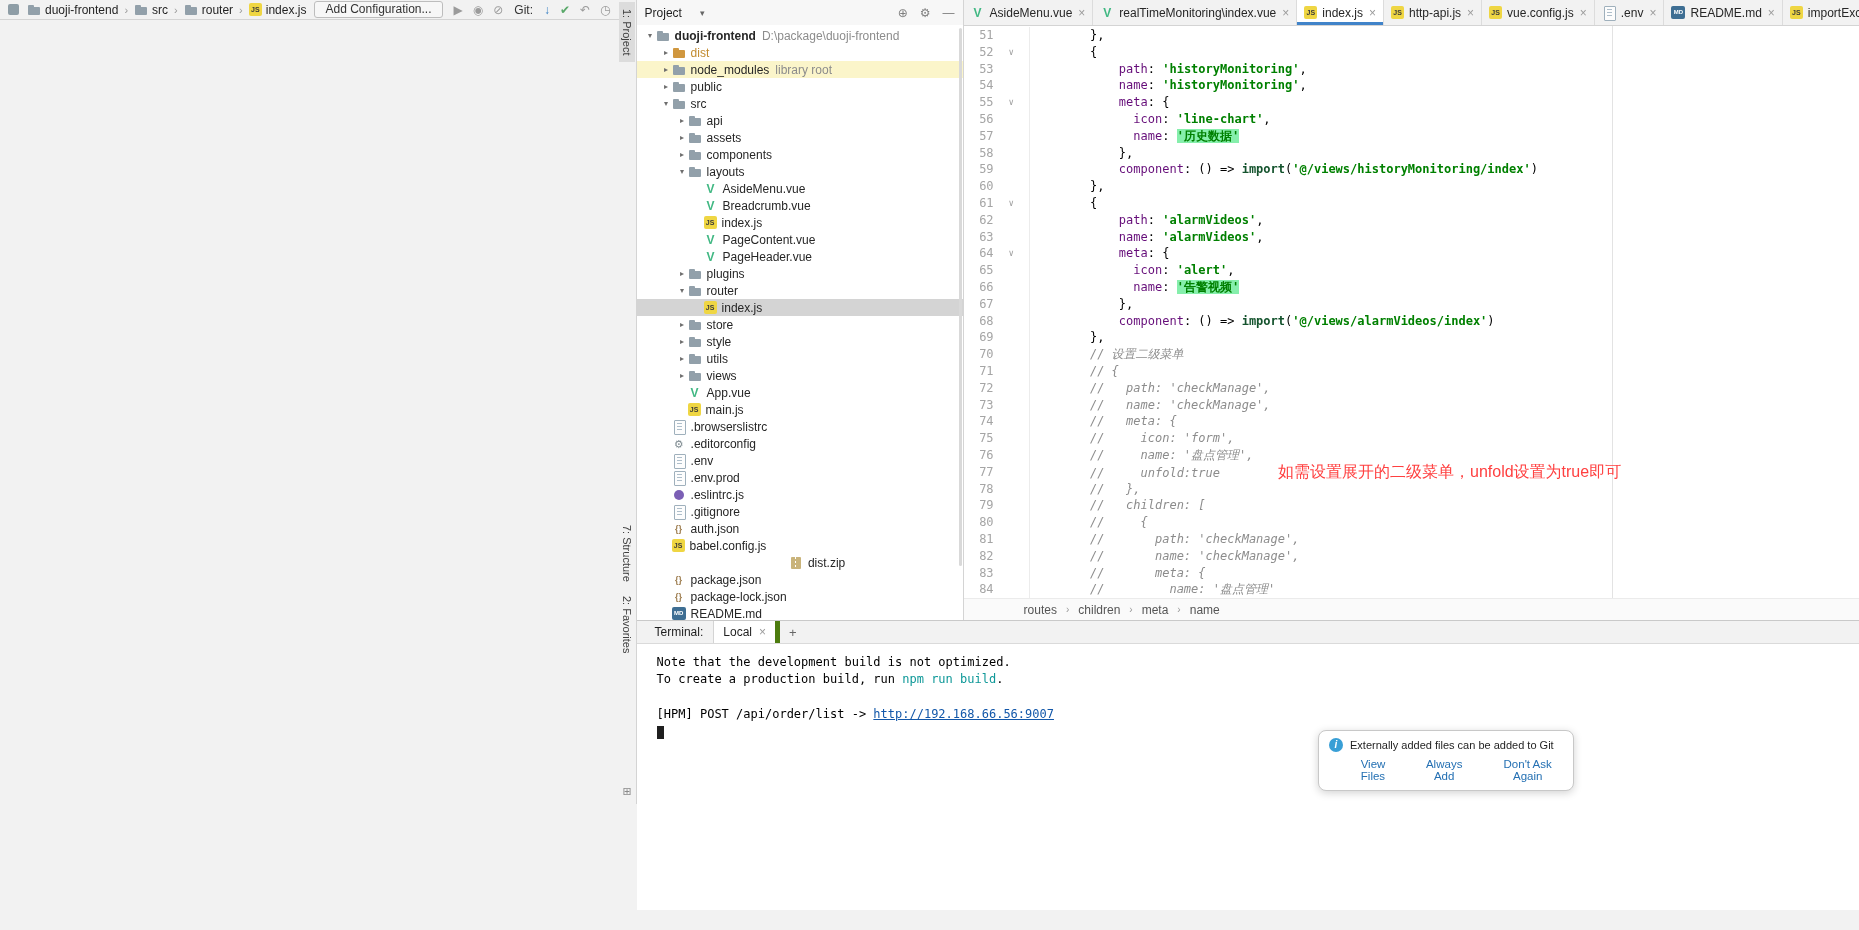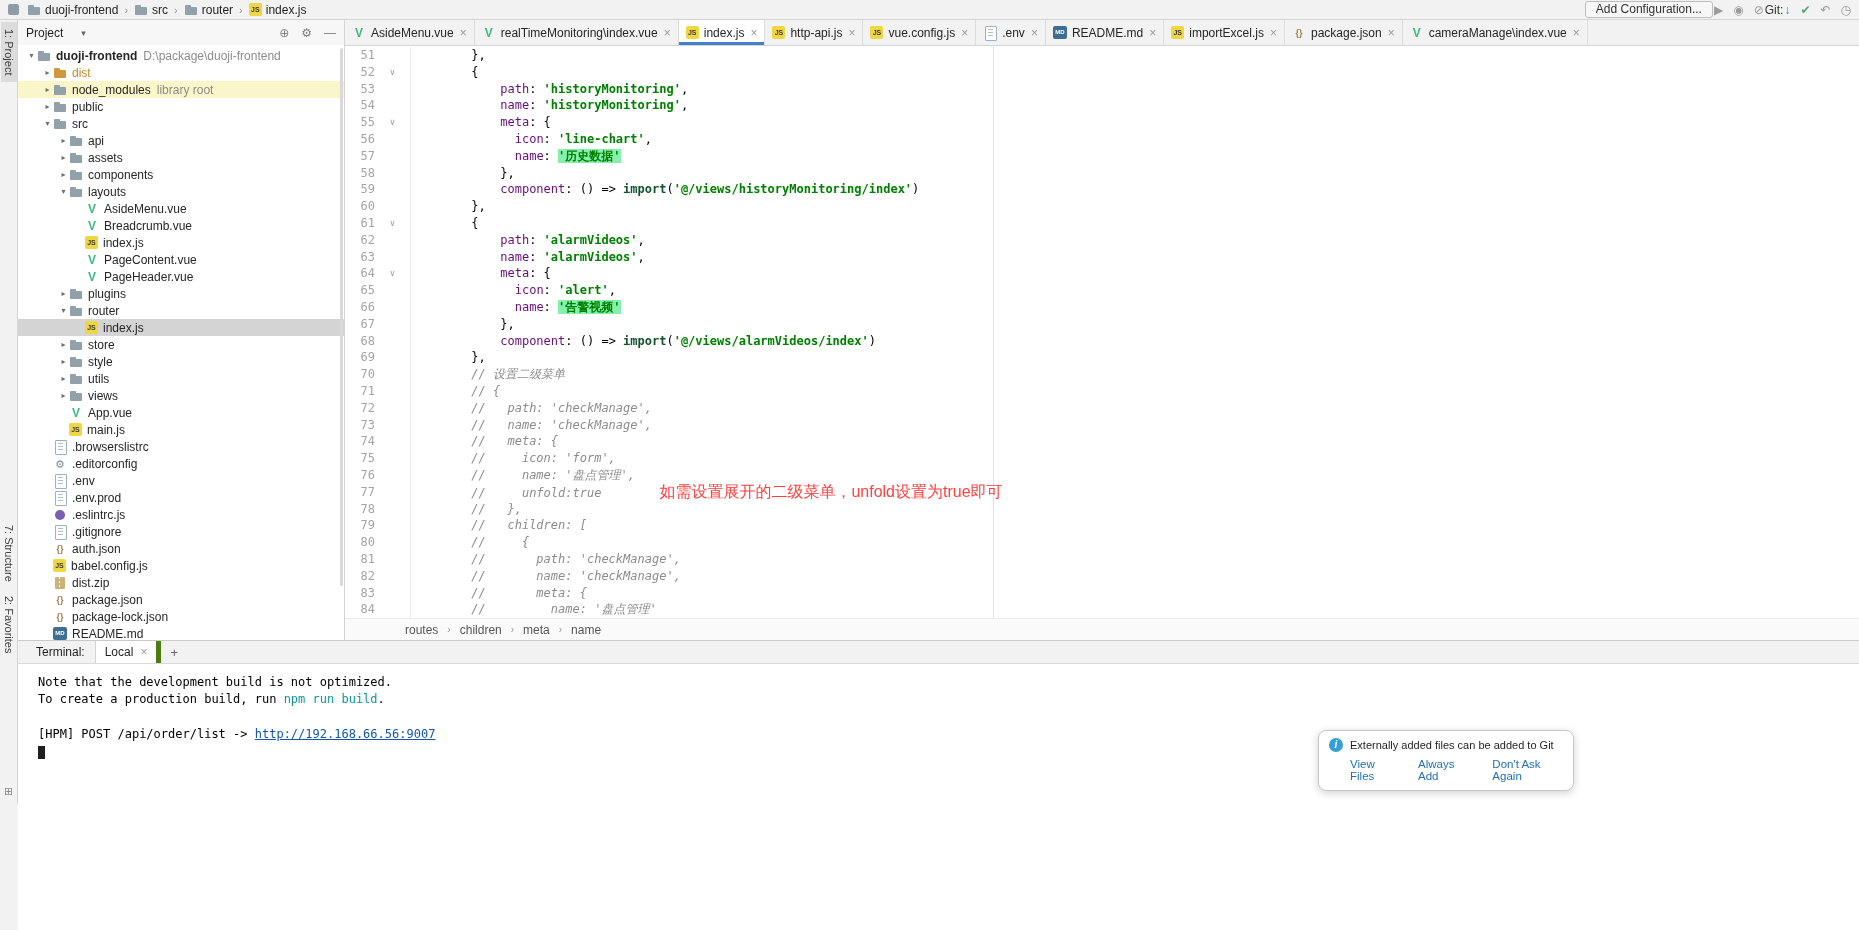--- a/index.html
+++ b/index.html
@@ -1,26 +1,26 @@
 <!DOCTYPE html>
 <html><head>
 <meta charset="utf-8">
 <style>
   *{margin:0;padding:0;box-sizing:border-box;}
   html,body{width:1859px;height:930px;overflow:hidden;}
   body{font-family:"Liberation Sans","DejaVu Sans",sans-serif;font-size:12px;color:#1f1f1f;background:#F2F2F2;}
-  .app{position:relative;width:1859px;height:804px;display:flex;flex-direction:column;}
+  .app{position:relative;width:1859px;height:804px;display:flex;}
 
   
   .navbar{height:20px;flex:0 0 auto;background:#F2F2F2;border-bottom:1px solid #D4D4D4;display:flex;align-items:center;padding:0 8px;gap:6px;}
   .win-ic{width:11px;height:11px;border-radius:2px;background:#8E9DA6;display:inline-block;}
   .crumbs{display:flex;align-items:center;gap:3px;}
   .crumb{display:flex;align-items:center;gap:4px;padding:0 2px;}
   .crumb-sep{color:#9a9a9a;font-size:11px;padding:0 1px;}
-  .nav-right{margin-left:auto;display:flex;align-items:center;gap:1px;}
+  .nav-right{margin-left:auto;display:flex;align-items:center;gap:11px;}
   .add-config-btn{border:1px solid #BDBDBD;background:#F7F7F7;border-radius:3px;font:12px "Liberation Sans","DejaVu Sans",sans-serif;color:#333;padding:1px 10px;height:17px;line-height:13px;}
   .tool-ic{color:#9B9B9B;font-size:12px;line-height:14px;}
   .tool-ic.blue{color:#3B82C4;font-weight:bold;}
   .tool-ic.green{color:#59A869;font-weight:bold;}
   .git-label{color:#333;}
 
   
   .body-row{flex:1 1 auto;display:flex;min-height:0;}
   .stripe{width:18px;flex:0 0 auto;background:#F2F2F2;border-right:1px solid #D4D4D4;display:flex;flex-direction:column;align-items:center;padding-top:2px;}
   .stripe-btn{writing-mode:vertical-lr;text-orientation:mixed;font-size:11px;color:#404040;padding:7px 2px;white-space:nowrap;}
@@ -81,21 +81,21 @@
   .term-body{flex:1;font-family:"DejaVu Sans Mono","Liberation Mono",monospace;font-size:12px;line-height:17.4px;padding:10px 0 0 20px;color:#000;}
   .tt-t{color:#000;}
   .tt-cy{color:#0E9898;}
   .tt-lnk{color:#1257A9;text-decoration:underline;}
   .tt-cur{display:inline-block;width:7px;height:13px;background:#1f1f1f;vertical-align:middle;}
 
   
   .notif{position:absolute;left:1318px;top:730px;width:256px;background:#FFF;border:1px solid #C8C8C8;border-radius:8px;box-shadow:0 2px 8px rgba(0,0,0,0.18);padding:7px 10px 8px;z-index:5;}
   .notif-row1{display:flex;align-items:center;gap:7px;font-size:11px;color:#1f1f1f;white-space:nowrap;}
   .notif-info{width:14px;height:14px;border-radius:50%;background:#389FD6;color:#fff;font-size:10px;font-weight:bold;font-style:italic;text-align:center;line-height:14px;flex:0 0 auto;}
-  .notif-actions{display:flex;gap:22px;margin:6px 0 0 21px;font-size:11.5px;}
+  .notif-actions{display:flex;gap:22px;margin:6px 0 0 21px;font-size:11.5px;text-align:center;}
   .notif-actions .act{color:#2470B3;}
 
   
   .fic{display:inline-block;width:14px;height:14px;flex:0 0 auto;position:relative;vertical-align:middle;text-align:center;}
   .fic-folder::before{content:'';position:absolute;left:1px;top:2px;width:6px;height:3px;background:#92A0AA;border-radius:1px 1px 0 0;}
   .fic-folder::after{content:'';position:absolute;left:1px;top:4px;right:1px;bottom:2px;background:#92A0AA;border-radius:1px;}
   .fic-folderex::before{content:'';position:absolute;left:1px;top:2px;width:6px;height:3px;background:#D0973F;border-radius:1px 1px 0 0;}
   .fic-folderex::after{content:'';position:absolute;left:1px;top:4px;right:1px;bottom:2px;background:#D0973F;border-radius:1px;}
   .fic-vue{color:#41B883;font-weight:bold;font-size:12px;line-height:14px;}
   .fic-js{background:#EFD643;color:#3A3A3A;font-size:7px;font-weight:bold;line-height:13px;width:13px;height:13px;border-radius:2px;}
@@ -332,21 +332,21 @@
               <div class="trow" style="padding-left: 24px;">
                 <span class="arrow"></span>
                 <span class="fic fic-json">{}</span>
                 <span class="lbl">auth.json</span>
               </div>
               <div class="trow" style="padding-left: 24px;">
                 <span class="arrow"></span>
                 <span class="fic fic-js">JS</span>
                 <span class="lbl">babel.config.js</span>
               </div>
-              <div class="trow" style="padding-left: 24px;">
+              <div class="trow" style="padding-left: 24px; justify-content: center;">
                 <span class="arrow"></span>
                 <span class="fic fic-zip"></span>
                 <span class="lbl">dist.zip</span>
               </div>
               <div class="trow" style="padding-left: 24px;">
                 <span class="arrow"></span>
                 <span class="fic fic-json">{}</span>
                 <span class="lbl">package.json</span>
               </div>
               <div class="trow" style="padding-left: 24px;">

